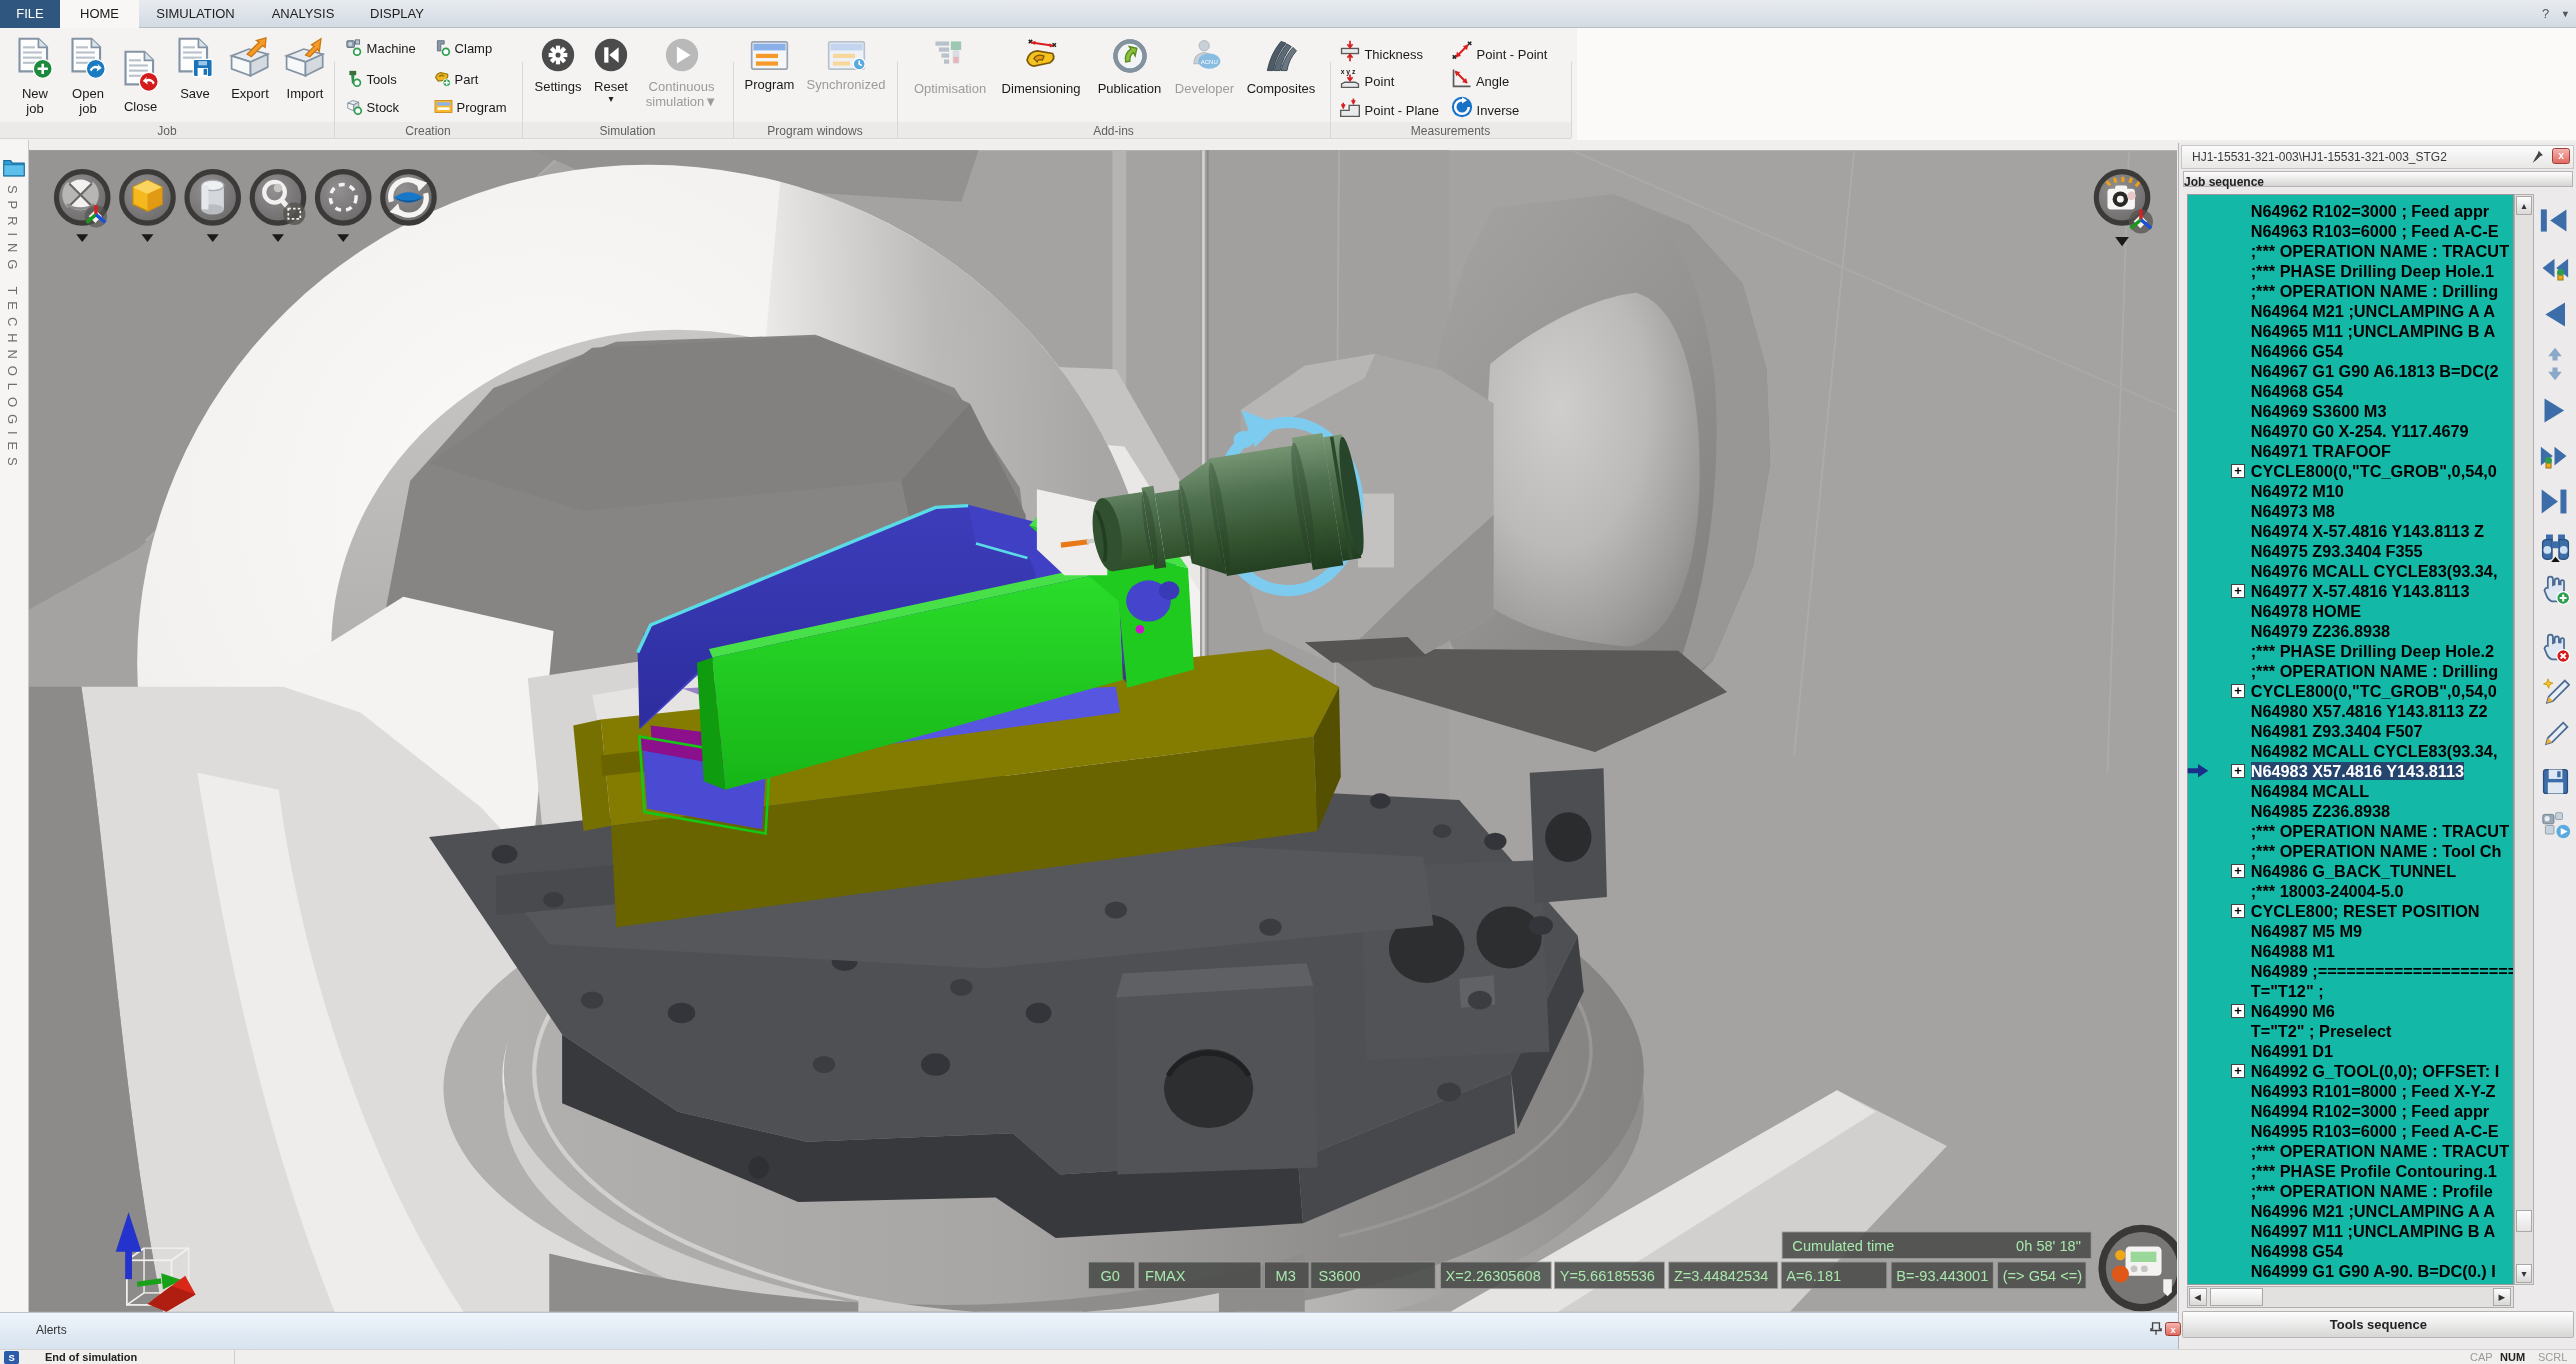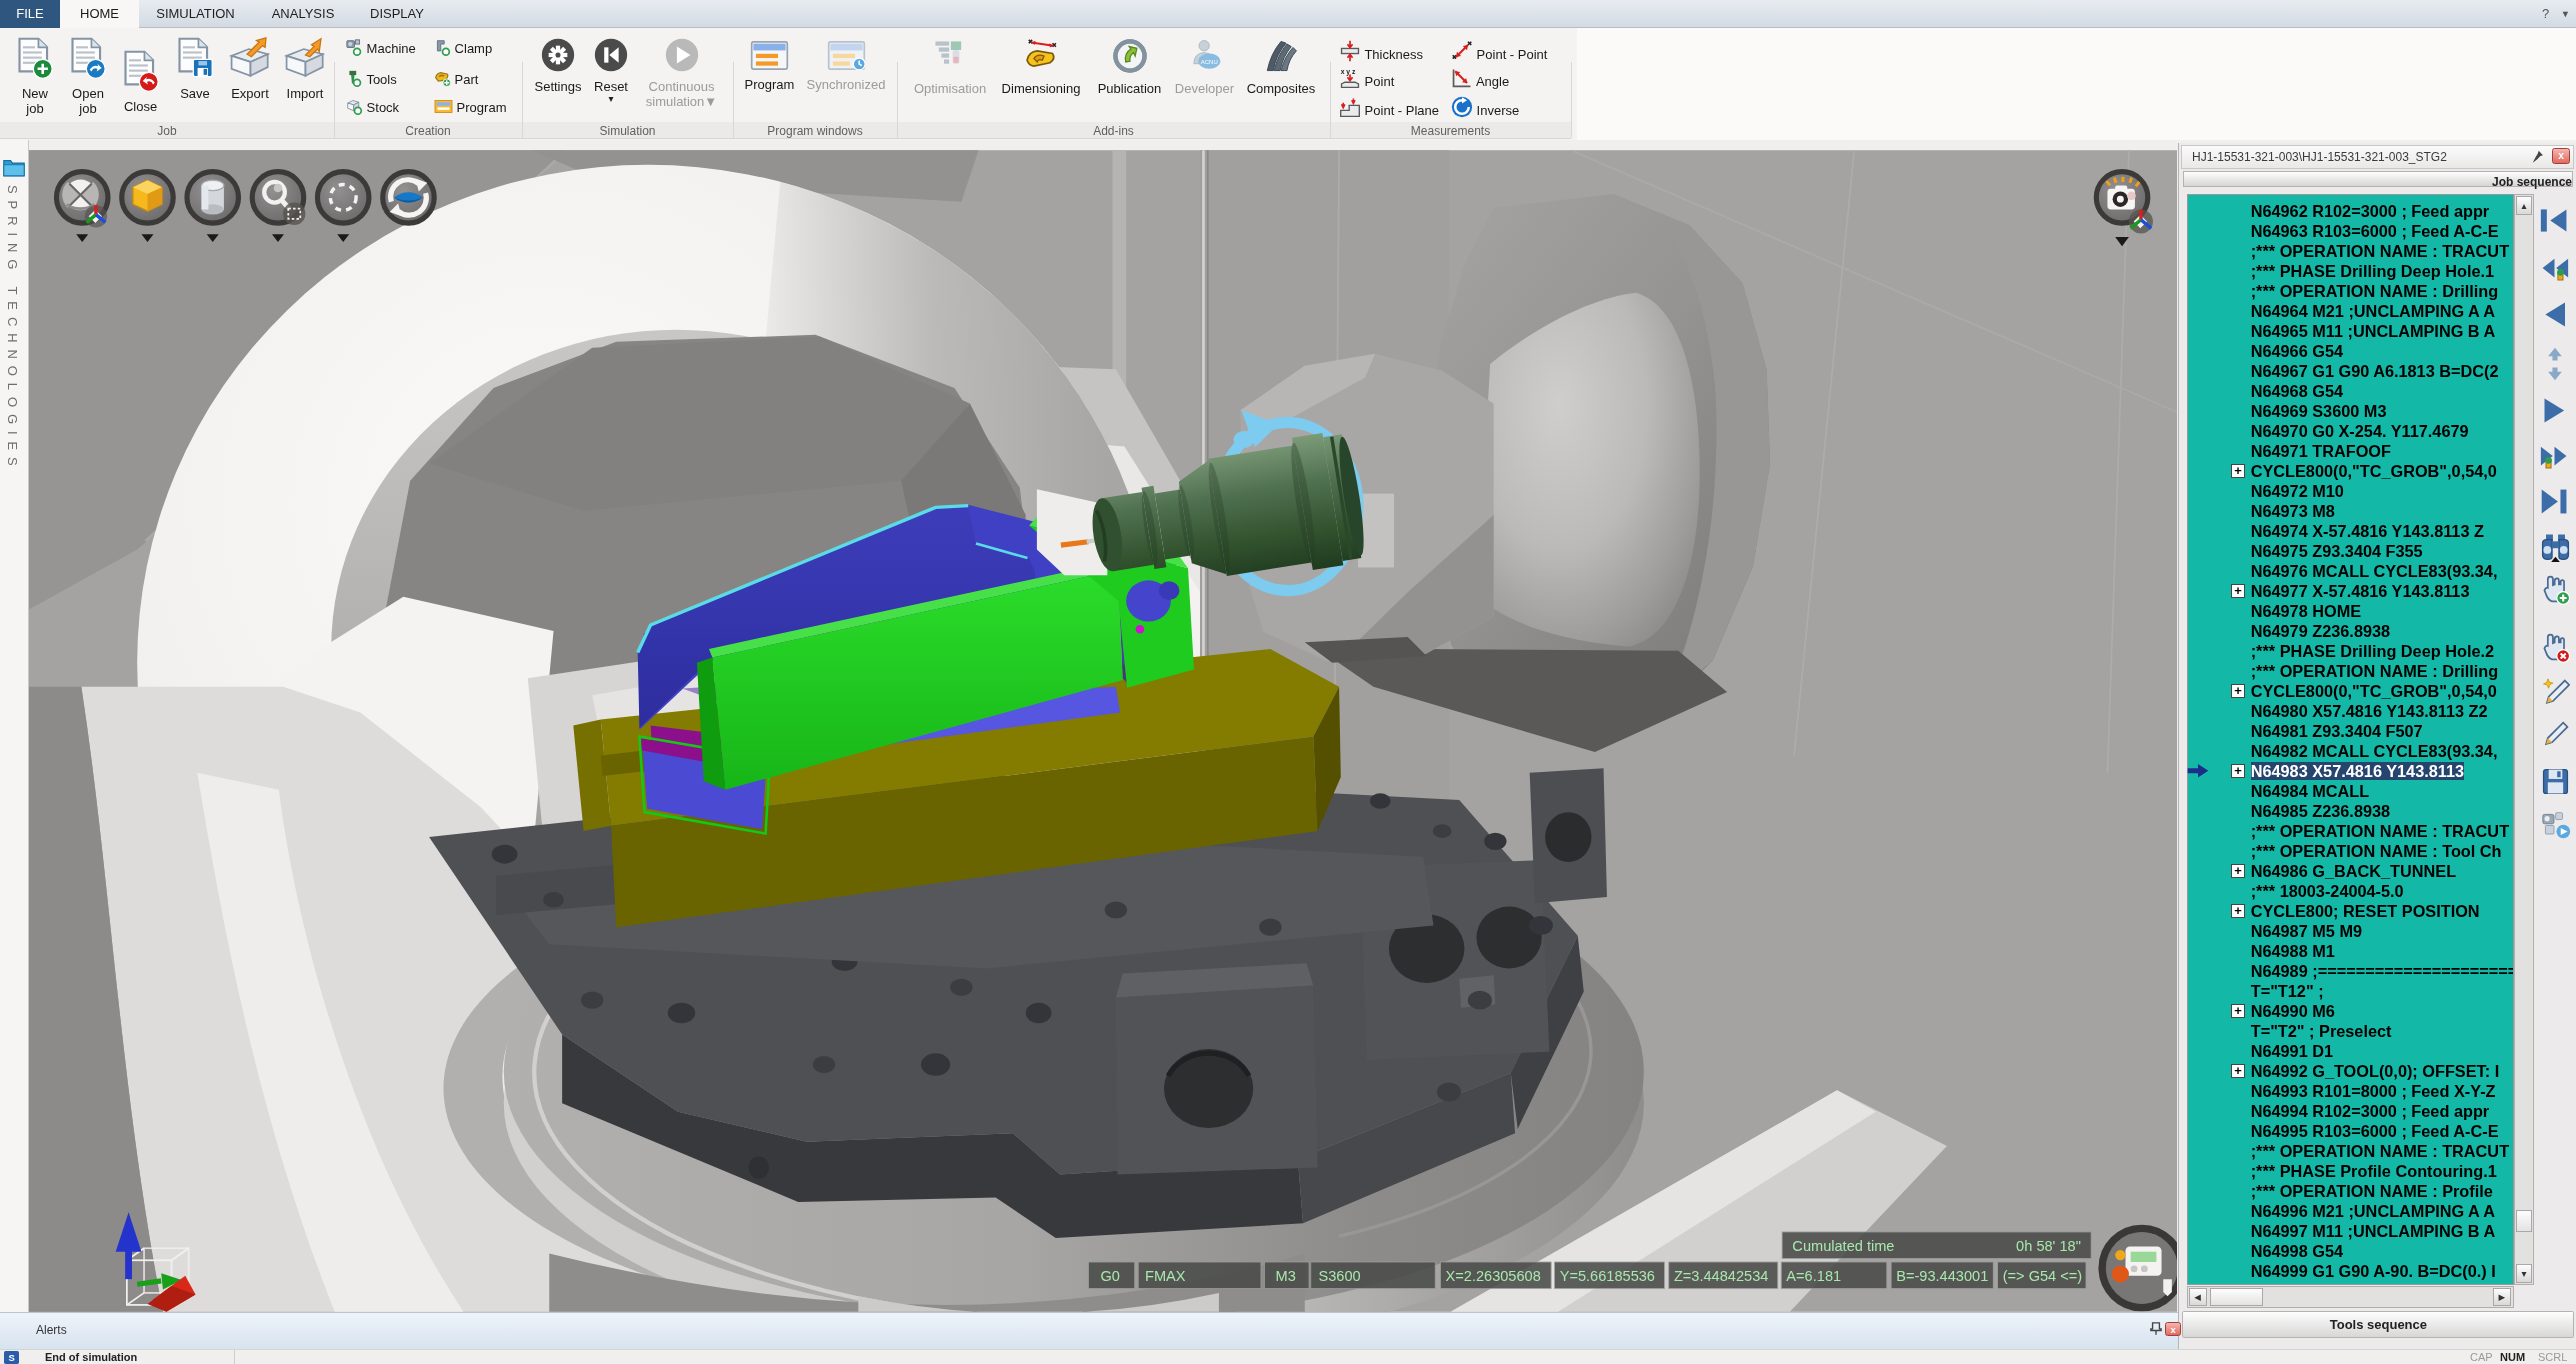--- a/index.html
+++ b/index.html
@@ -30,21 +30,21 @@
 
 #leftstrip { position:absolute; left:0; top:140px; width:29px; height:1172px; background:#f6f5f4; border-right:0.9px solid #c9c8c7;}
 #vtext { position:absolute; left:5.2px; top:45px; writing-mode:vertical-lr; font-size:13px; color:#6f6e6d; letter-spacing:6.9px; }
 #viewport { position:absolute; left:29px; top:150px; width:2148px; height:1162px; }
 
 
 #rightpanel { position:absolute; left:2178px; top:143px; width:398px; height:1206px; background:#eceaea; border-left:1.7px solid #b5b4b3;}
 #ptitle { position:absolute; left:1.7px; top:1.7px; width:393px; height:24px; background:linear-gradient(#fbfbfb,#e9e8e7);
   border:0.9px solid #c8c7c6; font-size:12px; color:#3a3a3a; line-height:23px; padding-left:10.3px; }
 #jobseq { position:absolute; left:4px; top:28px; width:390px; height:16px; background:linear-gradient(#fefefe,#d6d5d4);
-  border:0.9px solid #b4b3b2; font-size:12px; font-weight:bold; color:#222; text-align:right; line-height:20px; }
+  border:0.9px solid #b4b3b2; font-size:12px; font-weight:bold; color:#222; text-align:left; line-height:20px; }
 #gcodelist { position:absolute; left:7.7px; top:51px; width:327px; height:1091px; background:#14b8a6;
   border:0.9px solid #9a9998; overflow:hidden; font-weight:bold; font-size:16.3px; color:#000; line-height:20px; white-space:nowrap; }
 .gl { padding-left:63px; position:relative; }
 .gl.box { padding-left:63px; }
 .gl.box .pb { position:absolute; left:43px; top:2.6px; width:14.6px; height:14.6px; border:1.7px solid #444; background:#fff;
   font-size:13px; line-height:11px; text-align:center; font-weight:bold;}
 .gl.sel span.seltxt { background:#26456e; color:#fff; }
 #selarrow { position:absolute; left:6.9px; top:620px; width:0; height:0; }
 #vscroll { position:absolute; left:335px; top:51px; width:20px; height:1091px; background:#e2e1e0; border:0.9px solid #b0afae;}
 #hscroll { position:absolute; left:7.7px; top:1143px; width:327px; height:21.5px; background:#e2e1e0; border:0.9px solid #b0afae;}

